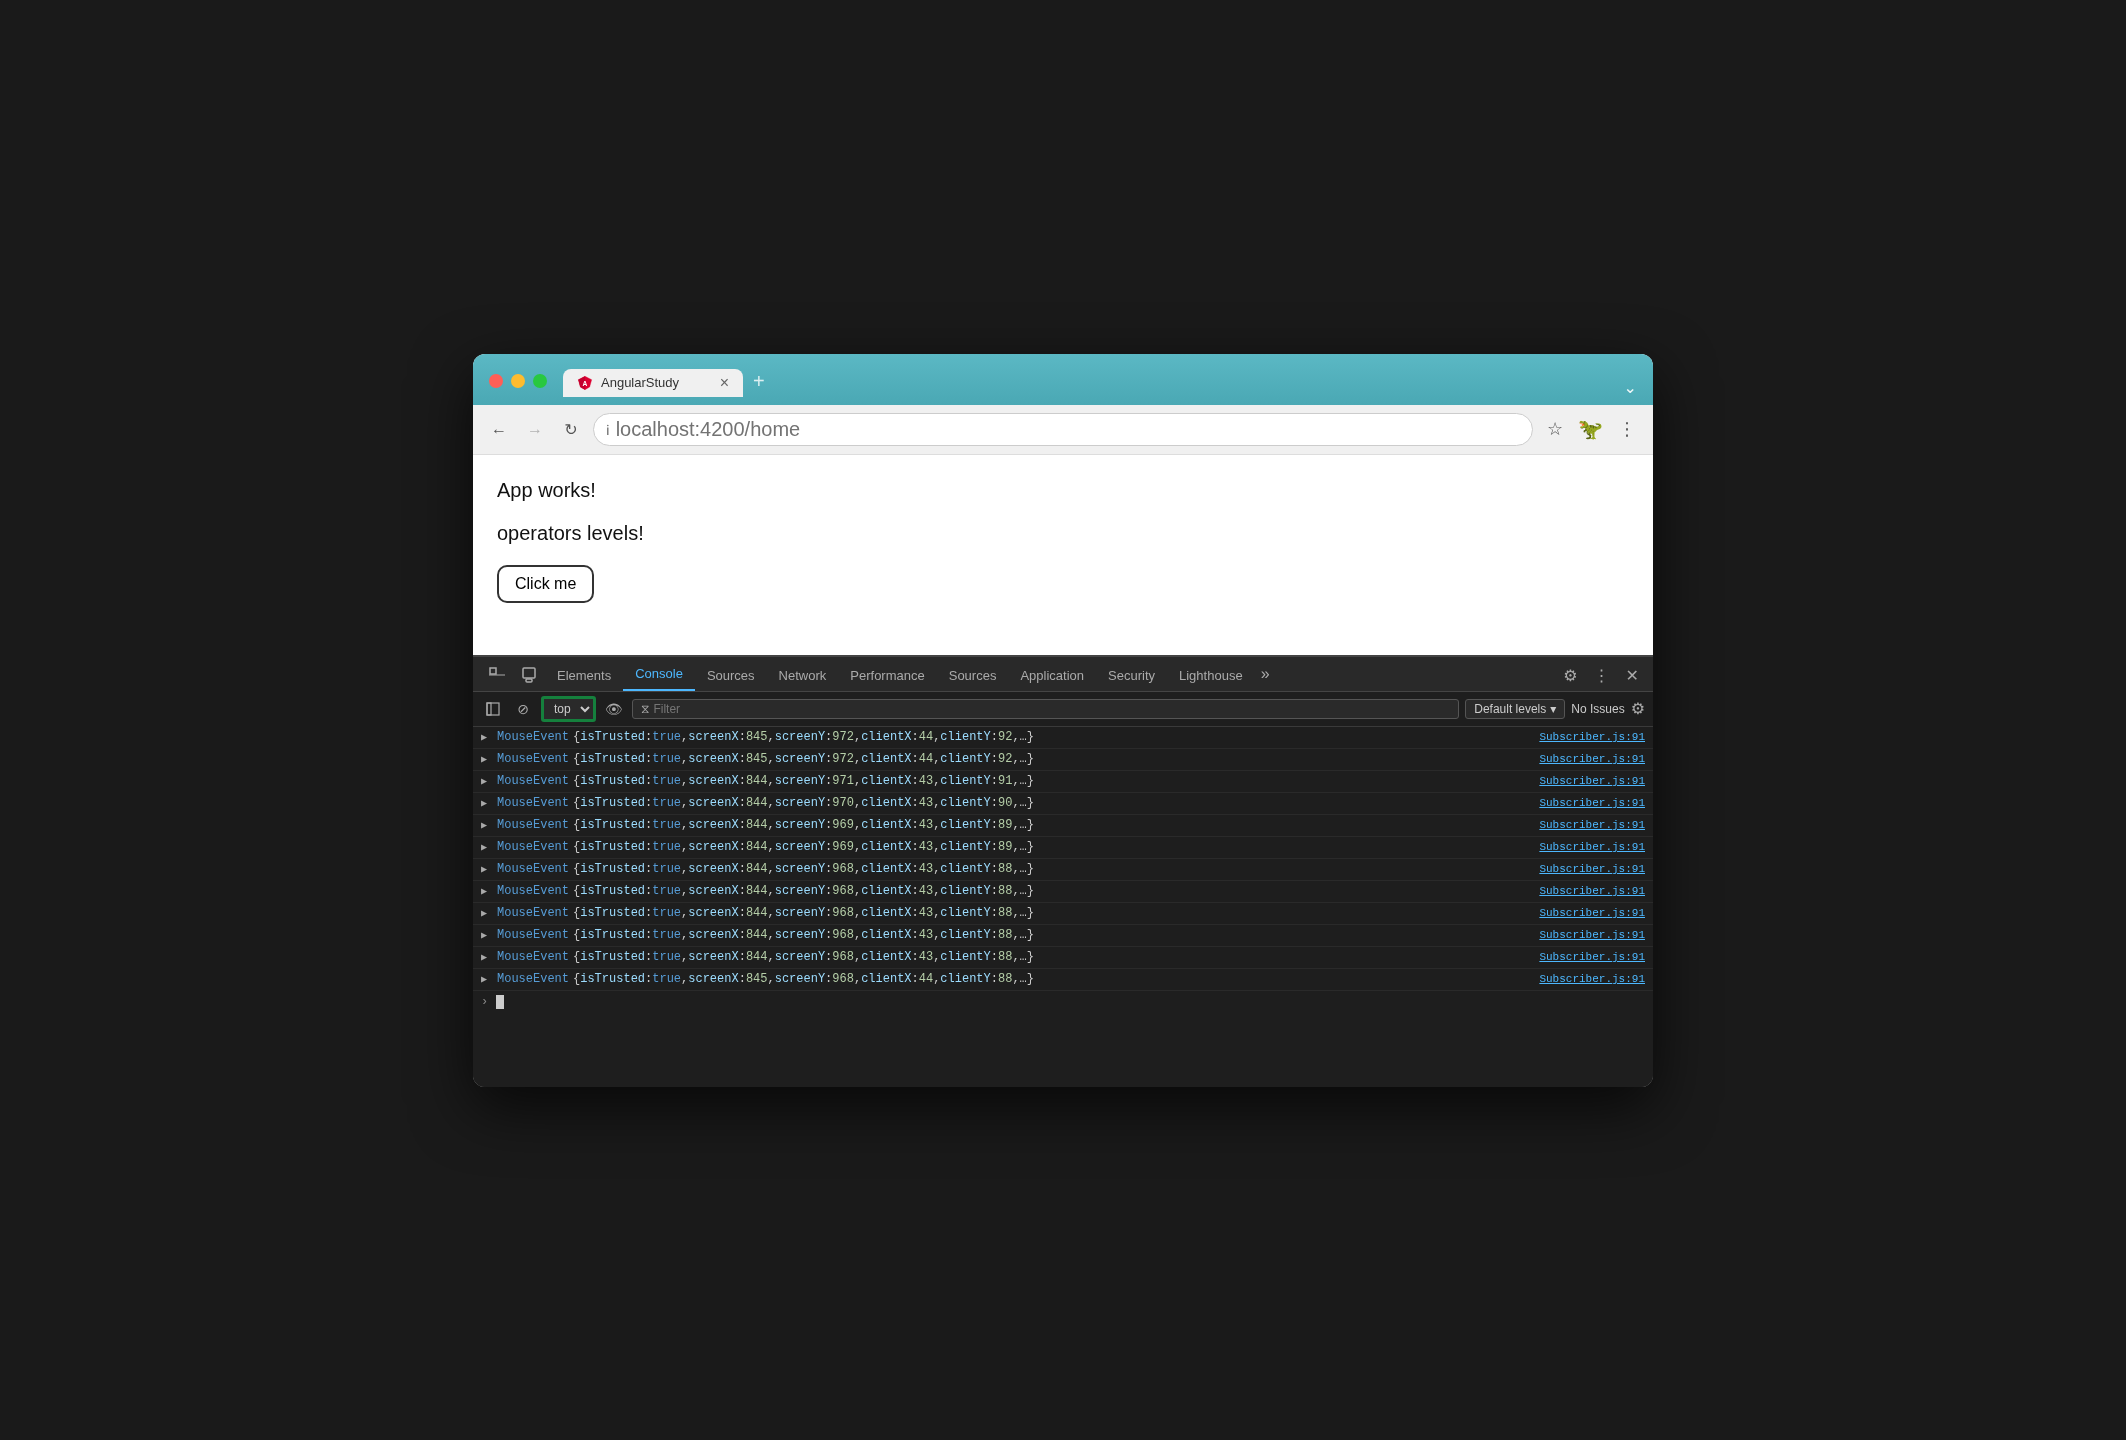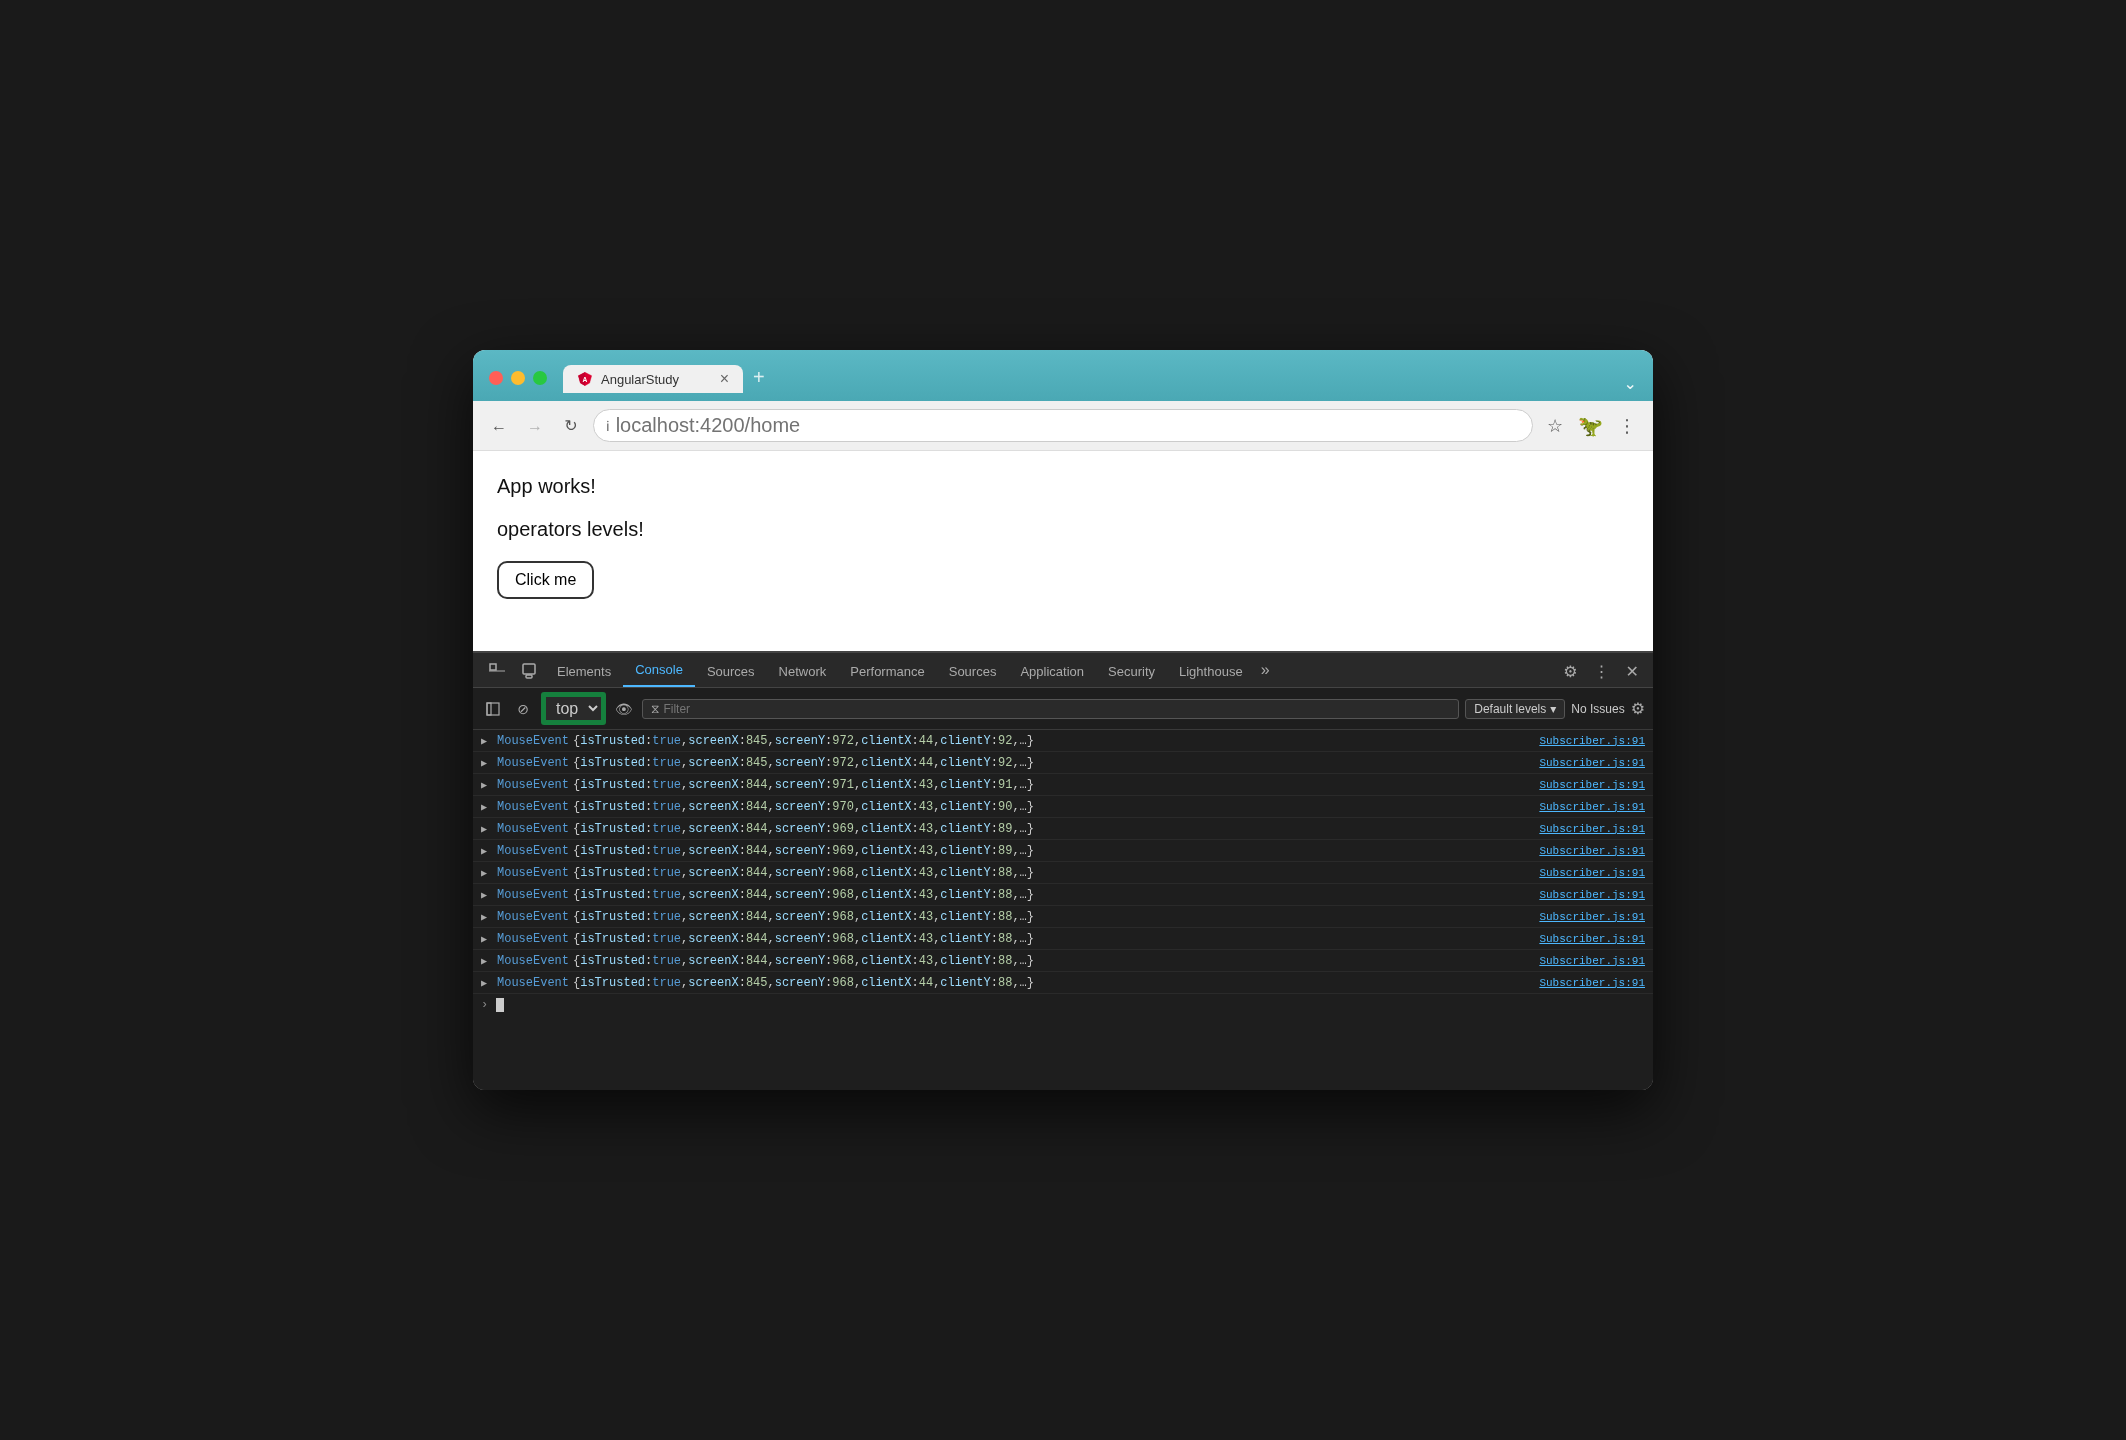--- a/index.html
+++ b/index.html
@@ -286,23 +286,23 @@
       cursor: pointer;
       width: 24px;
       height: 24px;
       display: flex;
       align-items: center;
       justify-content: center;
     }
 
     .context-select {
       background: #2a2a2a;
-      border: 5px solid #15803d;
+      border: 3px solid #15803d;
       color: #ccc;
-      font-size: 16px;
+      font-size: 12px;
       padding: 2px 6px;
       border-radius: 3px;
       cursor: pointer;
     }
 
     .filter-input-wrapper {
       flex: 1;
       display: flex;
       align-items: center;
       background: #2a2a2a;

